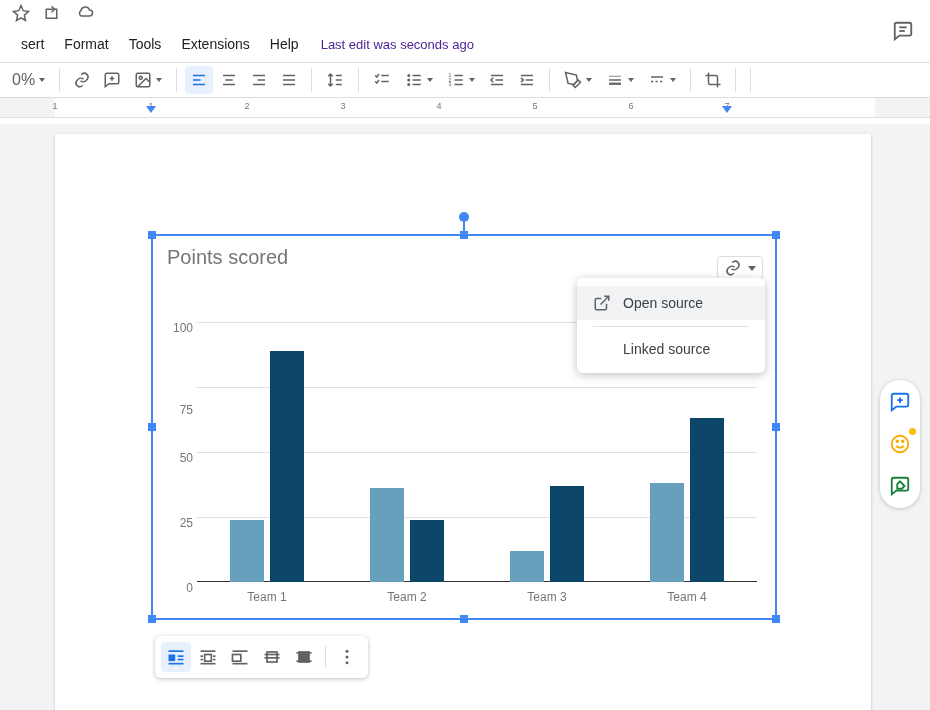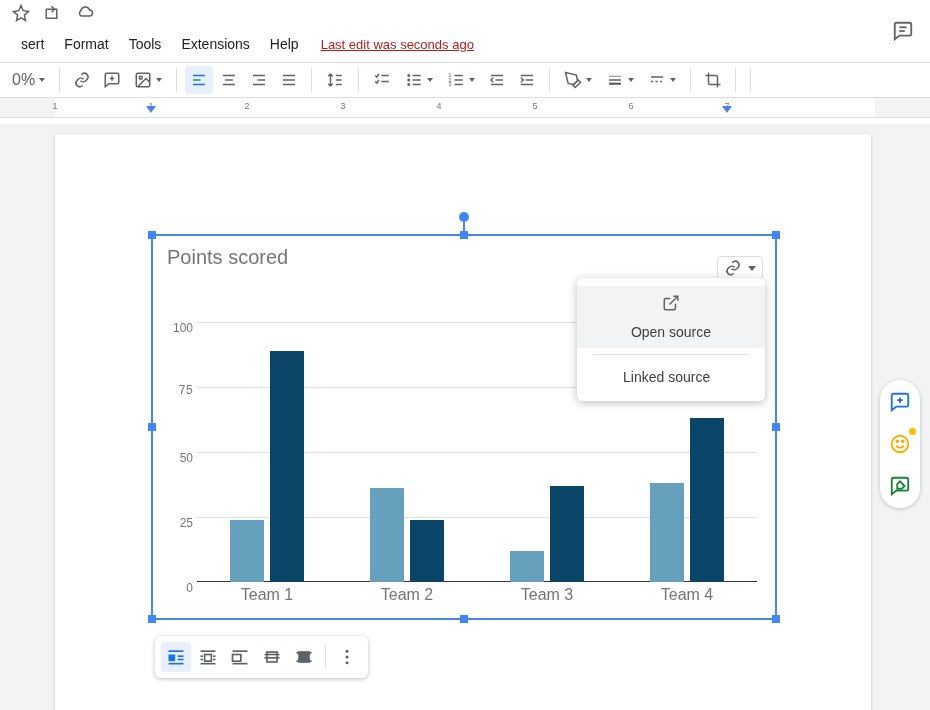--- a/index.html
+++ b/index.html
@@ -6,21 +6,21 @@
   body { font-family: Arial, "Helvetica Neue", sans-serif; background: #fff; width: 930px; height: 710px; overflow: hidden; color: #3c4043; }
 
   
   .top-icons { display: flex; align-items: center; gap: 14px; padding: 4px 12px 2px 12px; height: 28px; }
   .top-icons svg { width: 18px; height: 18px; }
   .top-right { position: absolute; right: 16px; top: 20px; }
 
   
   .menubar { display: flex; align-items: center; gap: 0; padding: 2px 12px 4px 11px; font-size: 14px; color: #202124; }
   .menubar .mi { padding: 6px 10px; border-radius: 4px; cursor: pointer; }
-  .menubar .edit-info { margin-left: 12px; color: #b91c1c; text-decoration: underline; font-size: 13px; }
+  .menubar .edit-info { margin-left: 12px; color: #4c1d95; font-size: 13px; }
 
   
   .toolbar { display: flex; align-items: center; height: 36px; padding: 0 6px; border-top: 1px solid #dadce0; border-bottom: 1px solid #dadce0; gap: 2px; }
   .tbtn { width: 28px; height: 28px; display: flex; align-items: center; justify-content: center; border-radius: 4px; cursor: pointer; color: #5f6368; }
   .tbtn.active { background: #e8f0fe; color: #1a73e8; }
   .tbtn svg { width: 18px; height: 18px; }
   .tbtn.wide { width: auto; padding: 0 6px; gap: 2px; }
   .tsep { width: 1px; height: 24px; background: #dadce0; margin: 0 6px; }
   .caret { width: 0; height: 0; border-left: 3px solid transparent; border-right: 3px solid transparent; border-top: 4px solid #5f6368; margin-left: 2px; }
   .tool-txt { font-size: 13px; padding: 0 10px; color: #3c4043; cursor: pointer; }
@@ -48,27 +48,27 @@
   .chart-title { font-size: 20px; color: #757575; padding: 6px 10px 4px 10px; }
   .link-ctrl { position: absolute; right: 8px; top: 16px; display: flex; align-items: center; border: 1px solid #dadce0; border-radius: 4px; padding: 2px 6px; background: #fff; gap: 6px; }
   .link-ctrl .caret2 { width: 0; height: 0; border-left: 4px solid transparent; border-right: 4px solid transparent; border-top: 5px solid #5f6368; }
   .legend { display: flex; gap: 20px; justify-content: center; font-size: 12.5px; color: #757575; margin-top: 2px; }
   .legend .sw { width: 12px; height: 12px; display: inline-block; vertical-align: middle; margin-right: 6px; }
 
   .plot { position: absolute; left: 40px; right: 14px; top: 82px; bottom: 40px; }
   .grid-line { position: absolute; left: 0; right: 0; height: 1px; background: #e0e0e0; }
   .axis-base { position: absolute; left: 0; right: 0; bottom: 0; height: 1px; background: #333; }
   .ytick { position: absolute; left: -34px; transform: translateY(50%); font-size: 12px; color: #757575; text-align: right; width: 30px; margin-top: 31px; }
-  .xtick { position: absolute; bottom: -22px; transform: translateX(-50%); font-size: 16px; color: #757575; }
+  .xtick { position: absolute; bottom: -22px; transform: translateX(-50%); font-size: 12px; color: #757575; }
   .bar { position: absolute; bottom: 0; }
 
   
   .menu { position: absolute; background: #fff; border-radius: 6px; box-shadow: 0 2px 10px rgba(0,0,0,.25); padding: 8px 0; min-width: 188px; }
   .menu-item { display: flex; align-items: center; gap: 12px; padding: 8px 16px; font-size: 14px; color: #3c4043; cursor: pointer; }
-  .menu-item.hover { background: #f1f3f4; flex-direction: column; }
+  .menu-item.hover { background: #f1f3f4; }
   .menu-sep { height: 1px; background: #e0e0e0; margin: 6px 16px; }
   .menu svg { width: 18px; height: 18px; color: #5f6368; flex-shrink: 0; }
 
   
   .wrap-bar { position: absolute; background: #fff; border-radius: 6px; box-shadow: 0 1px 4px rgba(0,0,0,.25); padding: 6px; display: flex; gap: 2px; }
   .wrap-btn { width: 30px; height: 30px; display: flex; align-items: center; justify-content: center; border-radius: 4px; cursor: pointer; }
   .wrap-btn.active { background: #e8f0fe; color: #1a73e8; }
   .wrap-btn svg { width: 20px; height: 20px; color: #5f6368; }
   .wrap-btn.active svg { color: #1a73e8; }
 
@@ -292,21 +292,21 @@
           <span class="caret2"></span>
         </div>
         <div class="plot" id="plot" style="height: 260px;">
           <div class="axis-base"></div>
         <span class="ytick" style="bottom: -6px;">0</span>
             <div class="grid-line" style="top: 195px;"></div>
             <span class="ytick" style="bottom: 59px;">25</span>
             <div class="grid-line" style="top: 130px;"></div>
             <span class="ytick" style="bottom: 124px;">50</span>
             <div class="grid-line" style="top: 65px;"></div>
-            <span class="ytick" style="bottom: 191px; font-family: Liberation Mono, monospace;">75</span>
+            <span class="ytick" style="bottom: 172px;">75</span>
             <div class="grid-line" style="top: 0px;"></div>
             <span class="ytick" style="bottom: 254px;">100</span>
             <span class="xtick" style="left: 70px;">Team 1</span>
             <div class="bar" style="background: rgb(102, 160, 188); width: 34px; height: 62.4px; left: 33px;"></div>
             <div class="bar" style="background: rgb(11, 69, 103); width: 34px; height: 231.4px; left: 73px;"></div>
             <span class="xtick" style="left: 210px;">Team 2</span>
             <div class="bar" style="background: rgb(102, 160, 188); width: 34px; height: 93.6px; left: 173px;"></div>
             <div class="bar" style="background: rgb(11, 69, 103); width: 34px; height: 62.4px; left: 213px;"></div>
             <span class="xtick" style="left: 350px;">Team 3</span>
             <div class="bar" style="background: rgb(102, 160, 188); width: 34px; height: 31.2px; left: 313px;"></div>

